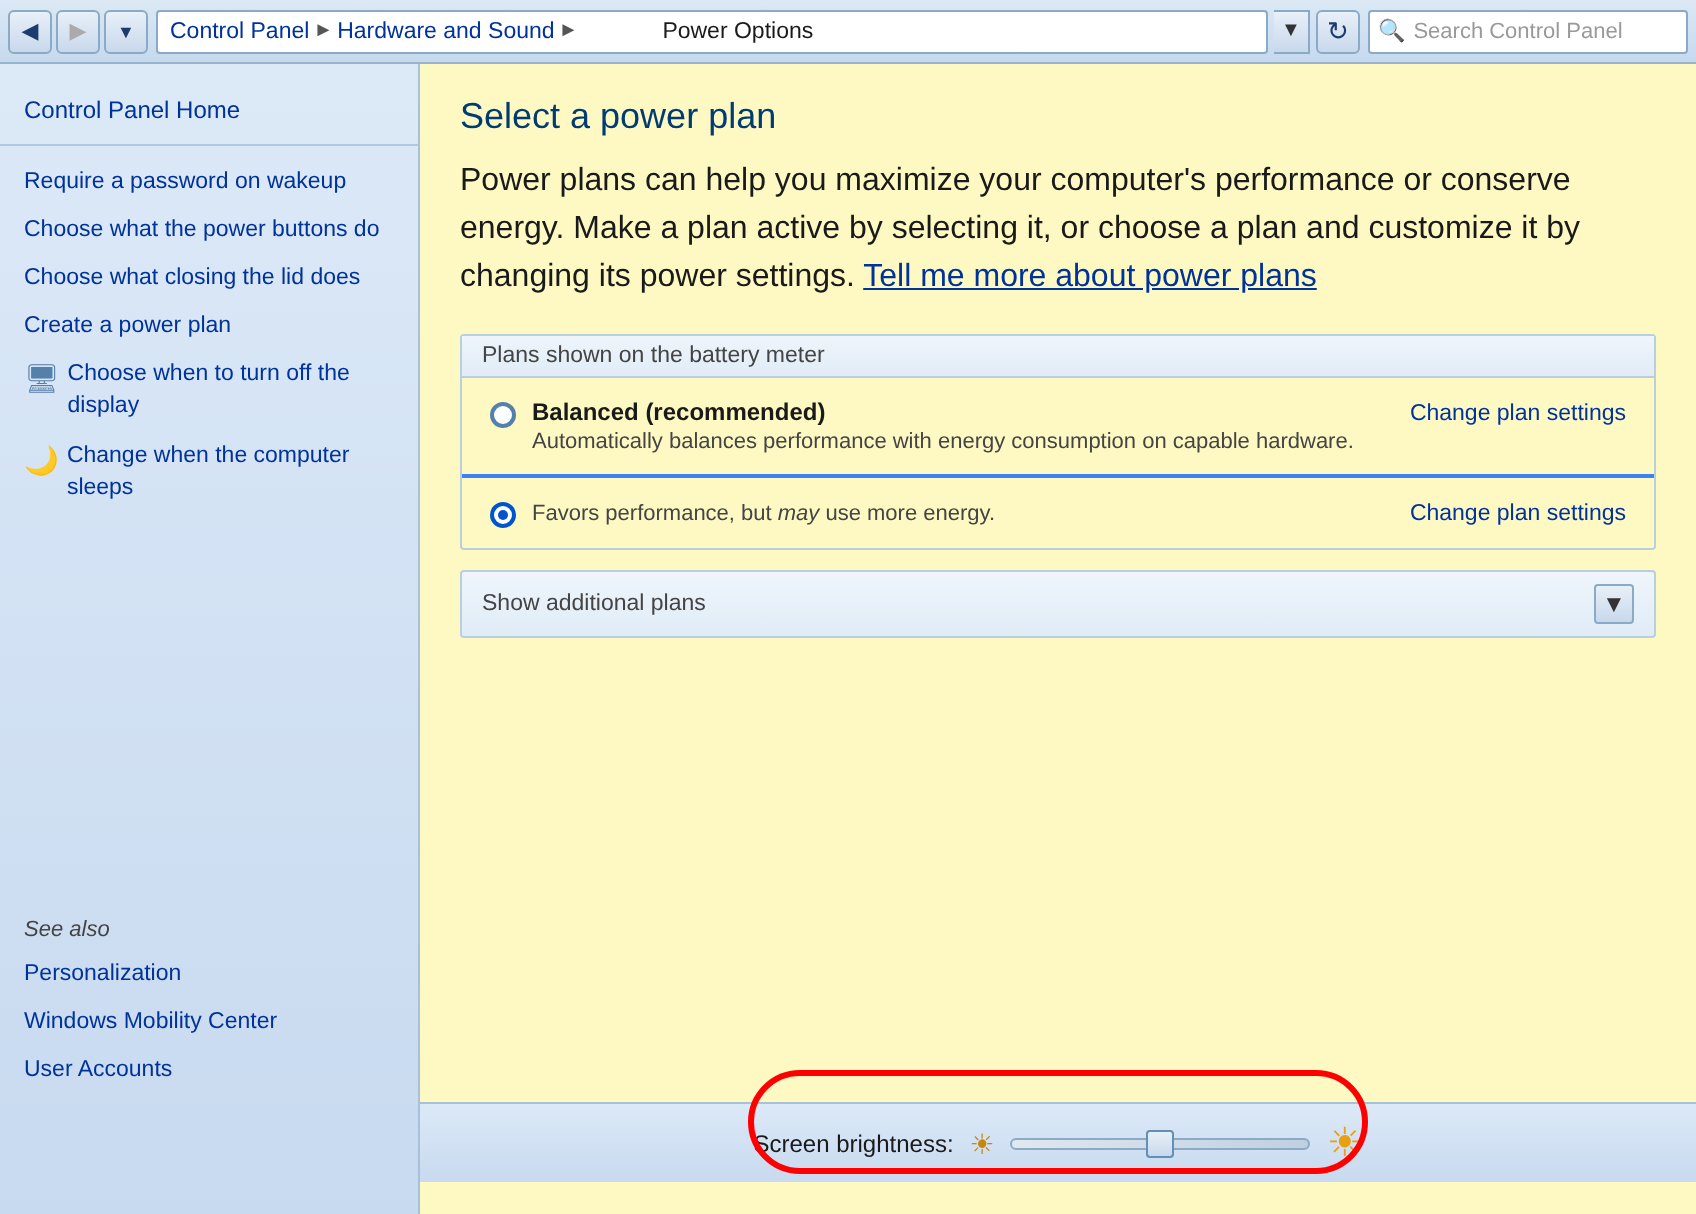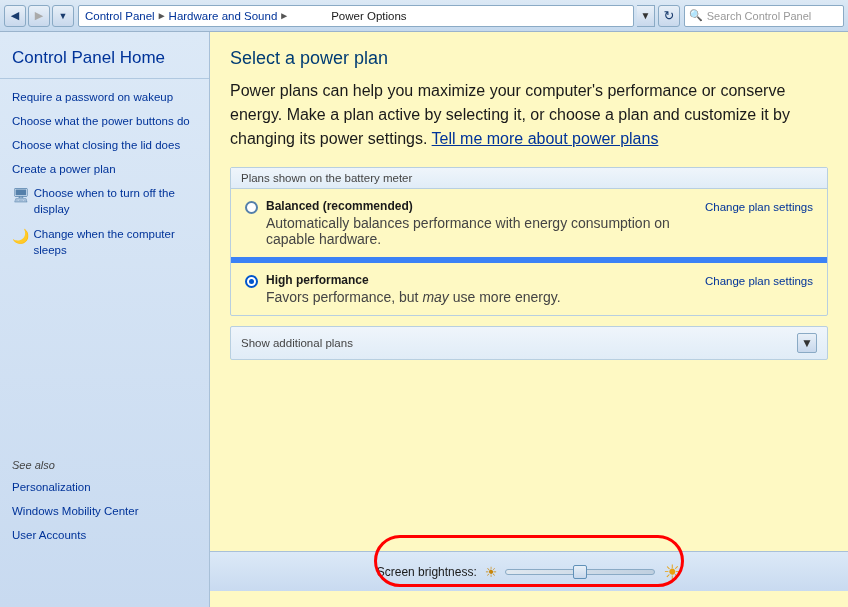--- a/index.html
+++ b/index.html
@@ -108,21 +108,21 @@
       width: 210px;
       background: linear-gradient(to bottom, #dce9f7 0%, #c8daf0 100%);
       border-right: 1px solid #a8c0d8;
       padding: 10px 0;
       display: flex;
       flex-direction: column;
       flex-shrink: 0;
     }
     .sidebar-home {
       padding: 6px 12px 10px 12px;
-      font-size: 17px;
+      font-size: 12px;
       color: #003399;
       cursor: pointer;
       font-weight: normal;
       border-bottom: 1px solid #b0c8e0;
       margin-bottom: 6px;
     }
     .sidebar-link {
       padding: 4px 12px;
       font-size: 11.5px;
       color: #003399;
@@ -181,21 +181,21 @@
     }
     .plans-section-header {
       background: linear-gradient(to bottom, #eff5fb, #e0ecf7);
       border-bottom: 1px solid #b8cfe0;
       padding: 4px 10px;
       font-size: 11.5px;
       color: #444;
     }
     .plan-item {
       padding: 10px 14px;
-      border-bottom: 6px solid #3b82f6;
+      border-bottom: 2px solid #3b82f6;
       display: flex;
       align-items: flex-start;
       justify-content: space-between;
     }
     .plan-item:last-child { border-bottom: none; }
     .plan-left {
       display: flex;
       align-items: flex-start;
       gap: 8px;
       flex: 1;
@@ -223,21 +223,21 @@
       border-radius: 50%;
       background: #0055cc;
     }
     .plan-info {}
     .plan-name {
       font-size: 12px;
       font-weight: bold;
       color: #1a1a1a;
     }
     .plan-desc {
-      font-size: 14px;
+      font-size: 11px;
       color: #444;
       margin-top: 2px;
     }
     .plan-desc .may {
       font-style: italic;
     }
     .change-settings-link {
       font-size: 11.5px;
       color: #003399;
       cursor: pointer;
@@ -419,21 +419,20 @@
             <div class="plan-desc">Automatically balances performance with energy consumption on capable hardware.</div>
           </div>
         </div>
         <div class="change-settings-link">Change plan settings</div>
       </div>
 
       <div class="plan-item">
         <div class="plan-left">
           <div class="radio-btn selected"></div>
           <div class="plan-info">
-            <div class="plan-name">High performance</div>
             <div class="plan-desc">
               <span>Favors performance, but </span><span class="may">may</span><span> use more energy.</span>
             </div>
           </div>
         </div>
         <div class="change-settings-link">Change plan settings</div>
       </div>
     </div>
 
     <div class="additional-plans">

